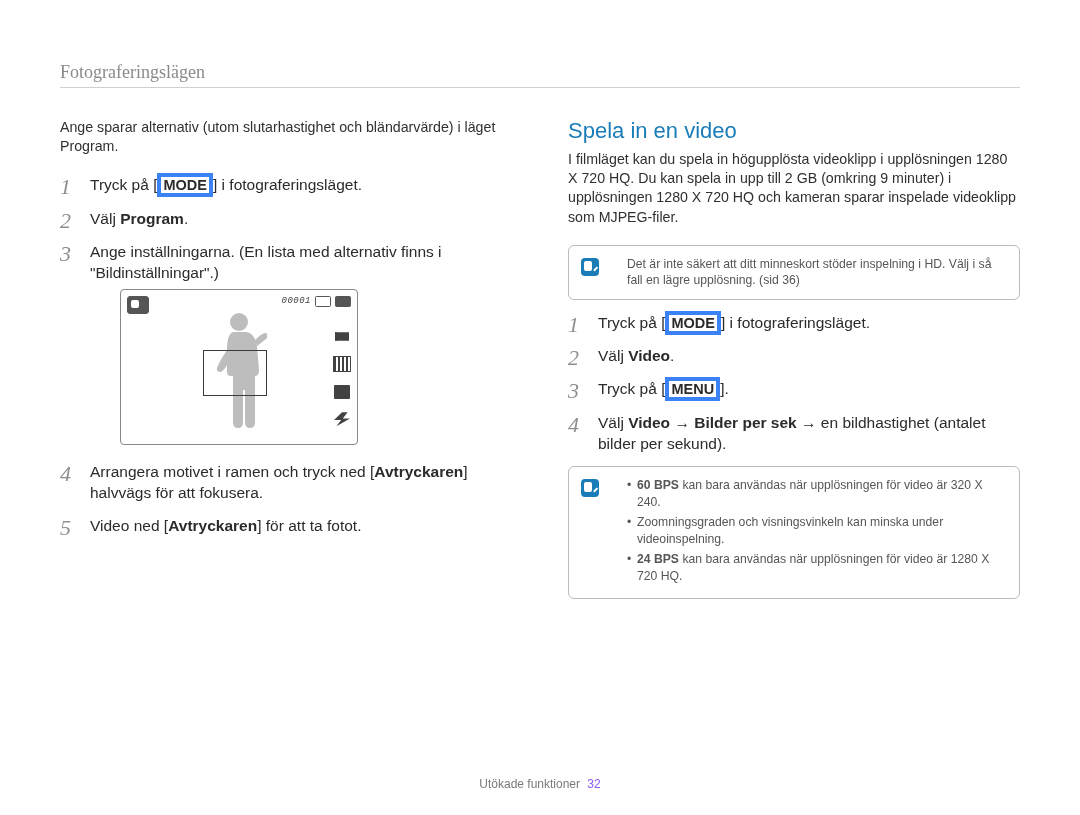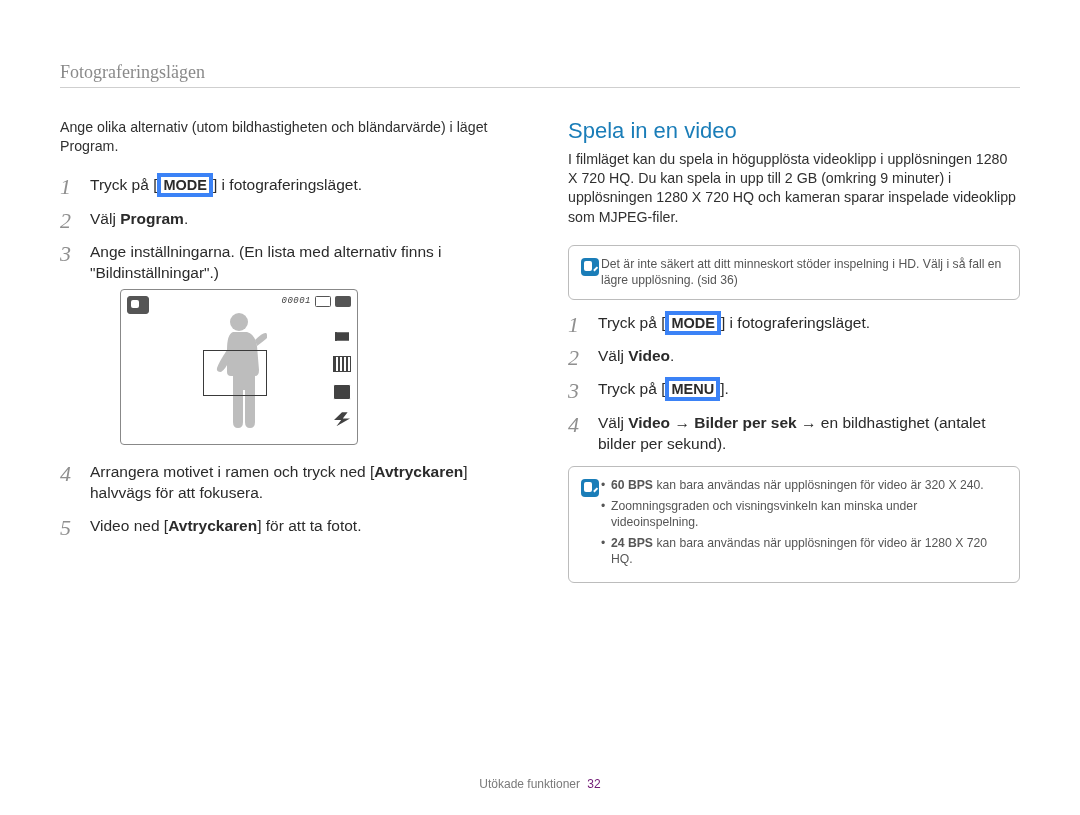--- a/index.html
+++ b/index.html
@@ -106,21 +106,21 @@
   .framed {
     border: 4px solid #3b82f6;
     font-weight: 700;
     padding: 0 2px;
     font-size: 14.5px;
   }
   .bold { font-weight: 700; }
   .note-box {
     display: flex;
     align-items: flex-start;
-    gap: 2px;
+    gap: 28px;
     border: 1px solid #bcbcbc;
     border-radius: 6px;
     padding: 10px 12px;
     font-size: 12.2px;
     color: #565656;
     margin: 12px 0;
     line-height: 1.35;
   }
   .note-icon {
     width: 18px;
@@ -255,33 +255,33 @@
     border: 1.5px solid #3a3a3a;
   }
   .footer {
     text-align: center;
     font-size: 12px;
     color: #7a7a7a;
     position: absolute;
     bottom: 36px;
     left: 0; right: 0;
   }
-  .footer .pn { color: #701a75; margin-left: 4px; }
+  .footer .pn { color: #8b5cf6; margin-left: 4px; }
 </style>
 </head>
 <body>
 
 <div class="page">
   <div class="section-title">Fotograferingslägen</div>
   <div class="rule"></div>
 
   <div class="columns">
 
     <div class="col">
-      <p class="lead">Ange olika alternativ (utom bildhastigheten och bländarvärde) i läget Program.</p>
+      <p class="lead">Ange sparar alternativ (utom slutarhastighet och bländarvärde) i läget Program.</p>
 
       <ol class="steps">
         <li>
           <span>Tryck på [</span><span class="framed">MODE</span><span>] i fotograferingsläget.</span>
         </li>
         <li>
           <span>Välj </span><span class="bold">Program</span><span>.</span>
         </li>
         <li>
           <span>Ange inställningarna. (En lista med alternativ ﬁnns i "Bildinställningar".)</span>

